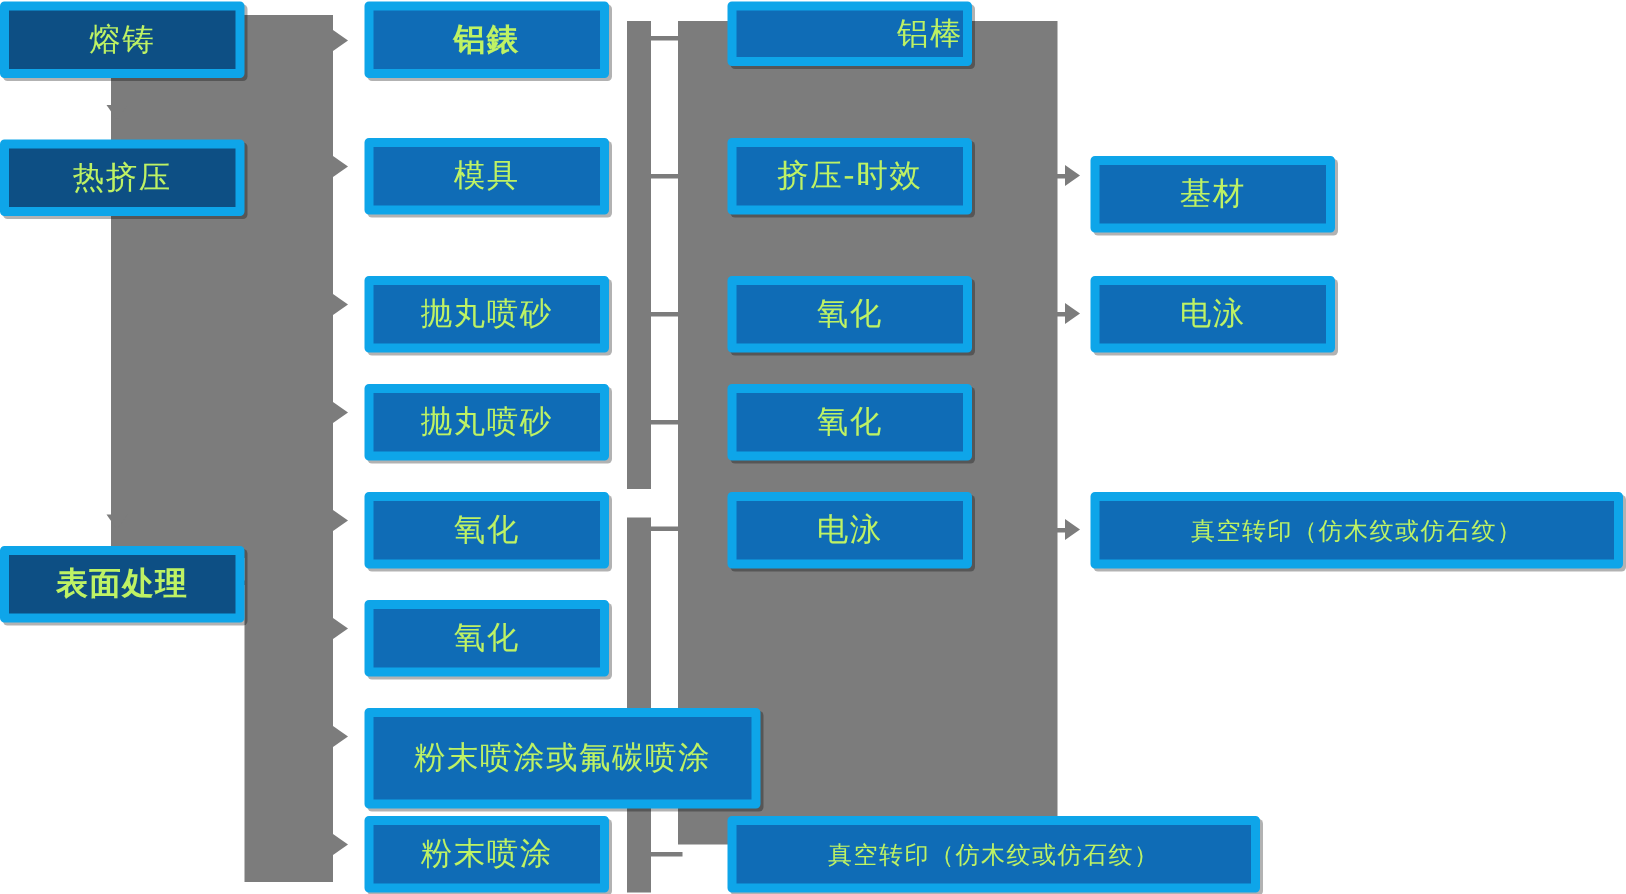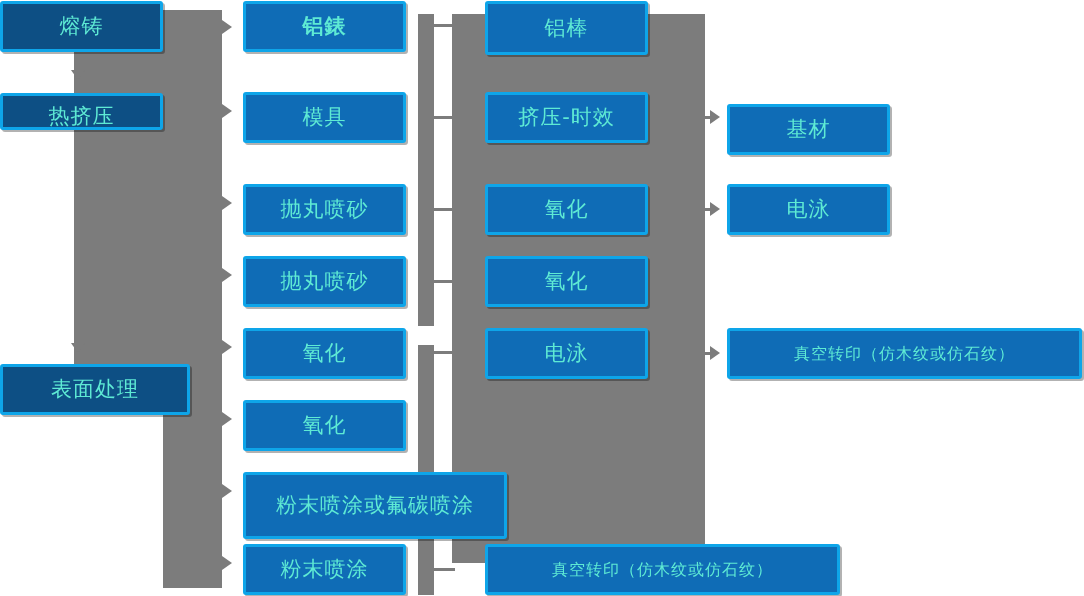--- a/index.html
+++ b/index.html
@@ -29,25 +29,25 @@
     border-top:10px solid #7c7c7c;
   }
   
   .stub{position:absolute;height:3px;background:#7c7c7c;}
 
   
   .node{
     position:absolute;
     box-sizing:border-box;
     display:flex;align-items:center;justify-content:center;
-    color:#5eead4;
+    color:#bef264;
     font-size:21px;
     line-height:1;
     letter-spacing:1px;
-    border:3px solid #0ea5e9;
+    border:6px solid #0ea5e9;
     border-radius:3px;
     box-shadow:2px 2px 0 rgba(0,0,0,0.30);
     white-space:nowrap;
   }
   .node.dark{background:#0d4f84;}
   .node.light{background:#0f6cb6;}
   .node.wide{font-size:16px;}
 </style>
 </head>
 <body>
@@ -87,24 +87,24 @@
   <div class="stub" style="left:700px;top:116px;width:16px;"></div>
   <div class="arrow-r" style="left:710px;top:110px;"></div>
   <div class="stub" style="left:700px;top:208px;width:16px;"></div>
   <div class="arrow-r" style="left:710px;top:202px;"></div>
   <div class="stub" style="left:700px;top:352px;width:16px;"></div>
   <div class="arrow-r" style="left:710px;top:346px;"></div>
 
   <div class="node dark" style="left:0px;top:1px;width:163px;height:51px;">
     <span>熔铸</span>
   </div>
-  <div class="node dark" style="left:0px;top:93px;width:163px;height:37px;align-items:flex-end;">
+  <div class="node dark" style="left:0px;top:93px;width:163px;height:51px;">
     <span>热挤压</span>
   </div>
-  <div class="node dark" style="left:0px;top:364px;width:190px;height:51px;">
+  <div class="node dark" style="left:0px;top:364px;width:163px;height:51px;font-weight:bold;">
     <span>表面处理</span>
   </div>
 
   <div class="node light" style="left:243px;top:1px;width:163px;height:51px;font-weight:bold;">
     <span>铝錶</span>
   </div>
   <div class="node light" style="left:243px;top:92px;width:163px;height:51px;">
     <span>模具</span>
   </div>
   <div class="node light" style="left:243px;top:184px;width:163px;height:51px;">
@@ -119,21 +119,21 @@
   <div class="node light" style="left:243px;top:400px;width:163px;height:51px;">
     <span>氧化</span>
   </div>
   <div class="node light" style="left:243px;top:472px;width:264px;height:67px;">
     <span>粉末喷涂或氟碳喷涂</span>
   </div>
   <div class="node light" style="left:243px;top:544px;width:163px;height:51px;">
     <span>粉末喷涂</span>
   </div>
 
-  <div class="node light" style="left:485px;top:1px;width:163px;height:54px;">
+  <div class="node light" style="left:485px;top:1px;width:163px;height:43px;justify-content:flex-end;">
     <span>铝棒</span>
   </div>
   <div class="node light" style="left:485px;top:92px;width:163px;height:51px;">
     <span>挤压-时效</span>
   </div>
   <div class="node light" style="left:485px;top:184px;width:163px;height:51px;">
     <span>氧化</span>
   </div>
   <div class="node light" style="left:485px;top:256px;width:163px;height:51px;">
     <span>氧化</span>

